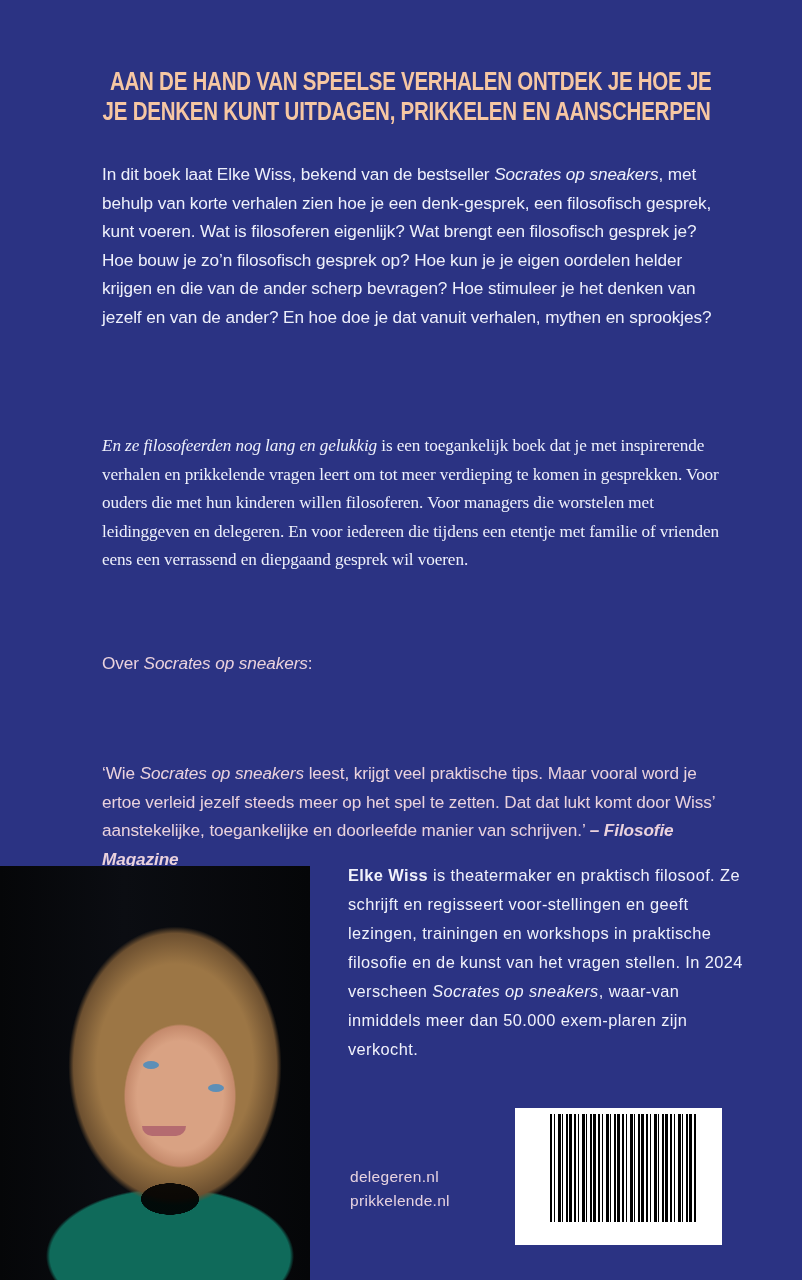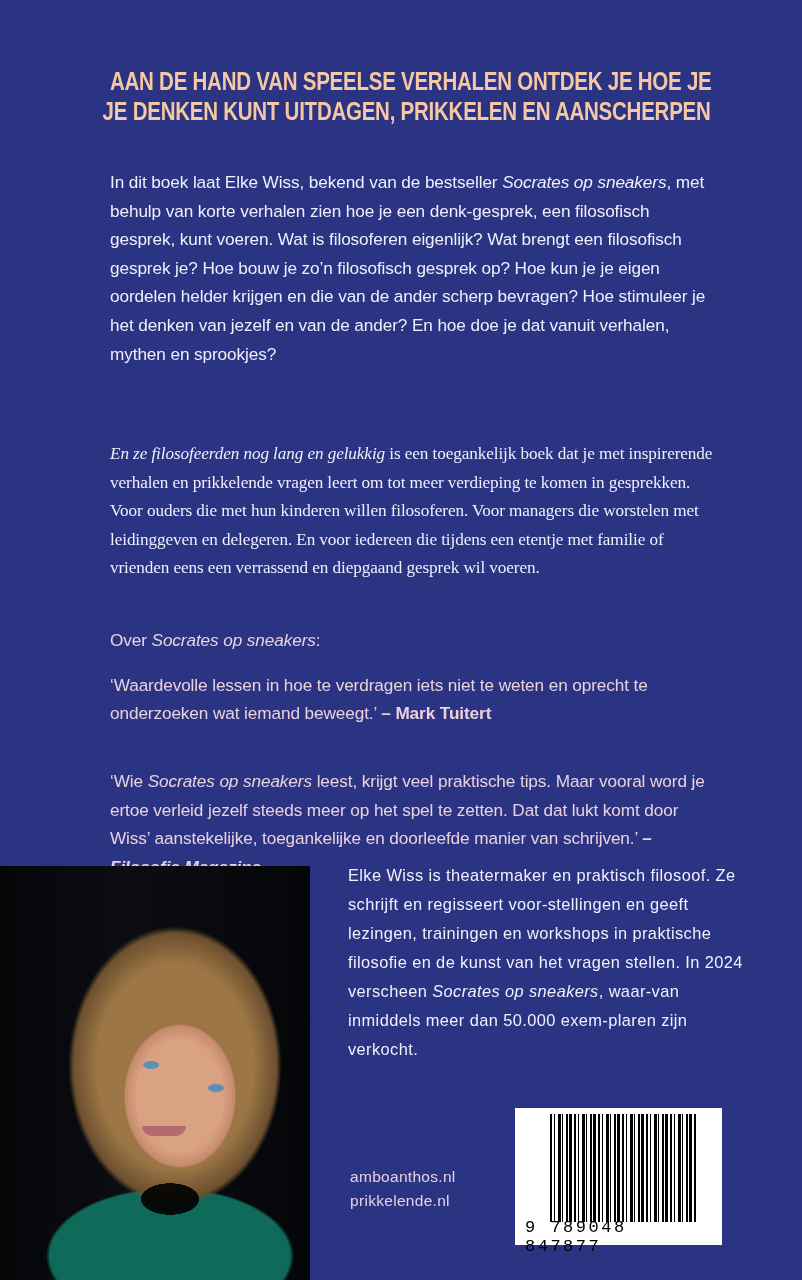--- a/index.html
+++ b/index.html
@@ -16,29 +16,29 @@
     font-weight:bold; font-size:25px; line-height:30px;
     letter-spacing:-0.3px; transform:scaleX(0.82); transform-origin:left top;
     white-space:nowrap;
   }
   .heading div { display:block; }
   .heading .l2 { margin-left:-9px; }
   .body-block {
     position:absolute; left:94px; width:640px;
     font-size:17.2px; line-height:28.6px; letter-spacing:-0.1px;
   }
-  .body-block p { margin:16px; }
+  .body-block p { margin:8px; }
   .quote { color:#ead2dd; }
   .quote .attr { font-weight:bold; }
   .bio {
     position:absolute; left:348px; top:861px; width:400px;
     font-size:16.4px; line-height:29px; letter-spacing:0.4px;
     color:#f0f1fb;
   }
-  .bio b { font-weight:normal; }
+  .bio b { font-weight:bold; }
   .links {
     position:absolute; left:350px; top:1165px;
     font-size:15.5px; line-height:24px; color:#e6d2e0; letter-spacing:0.3px;
   }
   .photo {
     position:absolute; left:0; top:866px; width:310px; height:414px;
     background:
       radial-gradient(ellipse 48px 26px at 170px 333px, rgba(0,0,0,0.9) 0 60%, transparent 61%),
       radial-gradient(ellipse 78px 100px at 180px 230px, #d9a283 0 55%, #c58a6c 70%, transparent 72%),
       radial-gradient(ellipse 130px 170px at 175px 200px, #9c7645 0 60%, #6d5030 78%, transparent 82%),
@@ -73,40 +73,38 @@
 </div>
 
 <div class="body-block" style="top:152px;">
   <p><span>In dit boek laat Elke Wiss, bekend van de bestseller </span><i>Socrates op sneakers</i><span>, met behulp van korte verhalen zien hoe je een denk-gesprek, een filosofisch gesprek, kunt voeren. Wat is filosoferen eigenlijk? Wat brengt een filosofisch gesprek je? Hoe bouw je zo’n filosofisch gesprek op? Hoe kun je je eigen oordelen helder krijgen en die van de ander scherp bevragen? Hoe stimuleer je het denken van jezelf en van de ander? En hoe doe je dat vanuit verhalen, mythen en sprookjes?</span></p>
 </div>
 
 <div class="body-block" style="top:424px;font-family:Liberation Serif, serif;">
   <p><i>En ze filosofeerden nog lang en gelukkig</i><span> is een toegankelijk boek dat je met inspirerende verhalen en prikkelende vragen leert om tot meer verdieping te komen in gesprekken. Voor ouders die met hun kinderen willen filosoferen. Voor managers die worstelen met leidinggeven en delegeren. En voor iedereen die tijdens een etentje met familie of vrienden eens een verrassend en diepgaand gesprek wil voeren.</span></p>
 </div>
 
-<div class="body-block quote" style="top:610px;">
+<div class="body-block quote" style="top:641px;">
   <p><span>Over </span><i>Socrates op sneakers</i><span>:</span></p>
-  <p><span>‘Waardevolle lessen in hoe te verdragen iets niet te weten en oprecht te onderzoeken wat iemand beweegt.’ </span><span class="attr">– Mark Tuitert</span></p>
 </div>
 
 <div class="body-block quote" style="top:751px;">
   <p><span>‘Wie </span><i>Socrates op sneakers</i><span> leest, krijgt veel praktische tips. Maar vooral word je ertoe verleid jezelf steeds meer op het spel te zetten. Dat dat lukt komt door Wiss’ aanstekelijke, toegankelijke en doorleefde manier van schrijven.’ </span><i class="attr">– Filosofie Magazine</i></p>
 </div>
 
 <div class="photo">
   <div class="eye" style="left:143px;top:195px;"></div>
   <div class="eye" style="left:208px;top:218px;"></div>
   <div class="mouth" style="left:142px;top:260px;"></div>
 </div>
 
 <div class="bio">
   <b>Elke Wiss</b><span> is theatermaker en praktisch filosoof. Ze schrijft en regisseert voor-stellingen en geeft lezingen, trainingen en workshops in praktische filosofie en de kunst van het vragen stellen. In 2024 verscheen </span><i>Socrates op sneakers</i><span>, waar-van inmiddels meer dan 50.000 exem-plaren zijn verkocht.</span>
 </div>
 
 <div class="links">
-  <div>amboanthos.nl</div>
+  <div>delegeren.nl</div>
   <div>prikkelende.nl</div>
 </div>
 
 <div class="barcode">
   <div class="bars"></div>
-  <div class="isbn">9 789048 847877</div>
 </div>
 
 </body></html>

